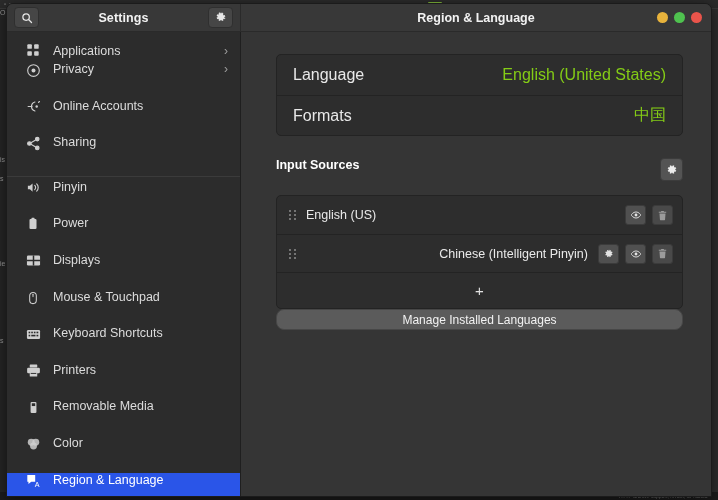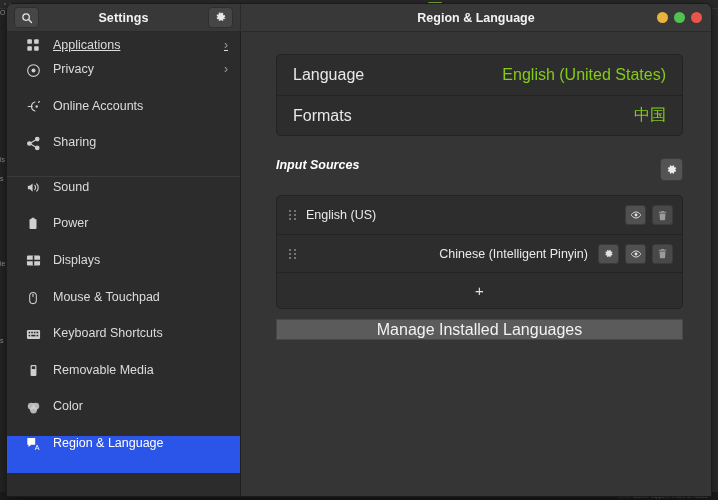--- a/index.html
+++ b/index.html
@@ -170,21 +170,21 @@
     color: #e8e8e8;
     cursor: pointer;
   }
   .card-row + .card-row { border-top: 1px solid #232323; }
   .cr-value { margin-left: auto; color: #84cc16; }
 
   .section-head {
     margin-top: 22px;
     display: flex; align-items: flex-start;
   }
-  .sh-texts { display: flex; flex-direction: column; gap: 4px; font-style: italic; }
+  .sh-texts { display: flex; flex-direction: column; gap: 4px; }
   .sh-title { font-size: 12.5px; font-weight: bold; color: #ffffff; }
   .sh-sub { font-size: 12.5px; color: #b9b9b9; }
   .sh-gear {
     margin-left: auto;
     width: 23px; height: 23px;
     background: #545454;
     border: 1px solid #3c3c3c;
     border-radius: 4px;
     display: flex; align-items: center; justify-content: center;
     color: #ececec; cursor: pointer;
@@ -219,28 +219,27 @@
   .act-btn.dim { color: #9b9b9b; background: #494949; }
 
   .add-row {
     height: 36px;
     display: flex; align-items: center; justify-content: center;
     border-top: 1px solid #232323;
     color: #e2e2e2; font-size: 15px; cursor: pointer;
   }
 
   .manage-btn {
-    margin-top: 10px;
     width: 100%;
     height: 21px;
     background: #5b5b5b;
     border: 1px solid #474747;
-    border-radius: 0;
+    border-radius: 8px;
     color: #f2f2f2;
-    font-size: 16px;
+    font-size: 12px;
     display: flex; align-items: center; justify-content: center;
     cursor: pointer;
     font-family: "Liberation Sans", sans-serif;
   }
 
   svg { display: block; }
 </style>
 </head>
 <body>
 
@@ -298,21 +297,21 @@
         <div class="wbtn" style="background:#4fc24f"></div>
         <div class="wbtn" style="background:#e9544b"></div>
       </div>
     </div>
   </div>
 
   <div class="wbody">
 
     <div class="sidebar">
 
-      <div class="side-item" style="height:30px;align-items:center;padding-bottom:4px;text-decoration:underline;">
+      <div class="side-item" style="height:30px;align-items:flex-end;padding-bottom:4px;">
         <span class="side-ico">
           <svg width="14" height="14" viewBox="0 0 16 16" fill="currentColor">
             <rect x="1.5" y="1.5" width="5.2" height="5.2" rx="1"></rect>
             <rect x="9.3" y="1.5" width="5.2" height="5.2" rx="1"></rect>
             <rect x="1.5" y="9.3" width="5.2" height="5.2" rx="1"></rect>
             <rect x="9.3" y="9.3" width="5.2" height="5.2" rx="1"></rect>
           </svg>
         </span>
         <span class="side-label">Applications</span>
         <span class="side-chev">›</span>
@@ -357,21 +356,21 @@
       <div class="side-sep"></div>
 
       <div class="side-item">
         <span class="side-ico">
           <svg width="15" height="15" viewBox="0 0 16 16" fill="none" stroke="currentColor" stroke-width="1.2">
             <path d="M2 6.2h2.2L7 3.6v8.8L4.2 9.8H2z" fill="currentColor" stroke="none"></path>
             <path d="M9.3 5.8a3 3 0 0 1 0 4.4" stroke-linecap="round"></path>
             <path d="M11.4 4.1a5.5 5.5 0 0 1 0 7.8" stroke-linecap="round"></path>
           </svg>
         </span>
-        <span class="side-label">Sound</span>
+        <span class="side-label">Pinyin</span>
       </div>
 
       <div class="side-item">
         <span class="side-ico">
           <svg width="14" height="14" viewBox="0 0 16 16" fill="currentColor">
             <rect x="4" y="2.2" width="8" height="11.6" rx="1.3"></rect>
             <rect x="6.2" y="0.8" width="3.6" height="1.6" rx=".6"></rect>
           </svg>
         </span>
         <span class="side-label">Power</span>
@@ -407,20 +406,31 @@
             <rect x="8.4" y="5" width="1.7" height="1.7" fill="#2c2c2c"></rect>
             <rect x="11.2" y="5" width="1.9" height="1.7" fill="#2c2c2c"></rect>
             <rect x="2.8" y="8.3" width="1.7" height="1.7" fill="#2c2c2c"></rect>
             <rect x="5.6" y="8.3" width="4.5" height="1.7" fill="#2c2c2c"></rect>
             <rect x="11.2" y="8.3" width="1.9" height="1.7" fill="#2c2c2c"></rect>
           </svg>
         </span>
         <span class="side-label">Keyboard Shortcuts</span>
       </div>
 
+      <div class="side-item">
+        <span class="side-ico">
+          <svg width="15" height="15" viewBox="0 0 16 16" fill="currentColor">
+            <rect x="4" y="1.6" width="8" height="3.2" rx=".5"></rect>
+            <rect x="1.2" y="5" width="13.6" height="6" rx="1.3"></rect>
+            <rect x="4" y="9.4" width="8" height="5" rx=".6"></rect>
+            <rect x="5" y="10.6" width="6" height="1" fill="#2c2c2c"></rect>
+          </svg>
+        </span>
+        <span class="side-label">Printers</span>
+      </div>
 
       <div class="side-item">
         <span class="side-ico">
           <svg width="13" height="13" viewBox="0 0 16 16" fill="currentColor">
             <rect x="4.4" y="1.2" width="7.2" height="13.6" rx="1.4"></rect>
             <rect x="5.9" y="2.8" width="4.2" height="3.4" fill="#2c2c2c"></rect>
           </svg>
         </span>
         <span class="side-label">Removable Media</span>
       </div>

